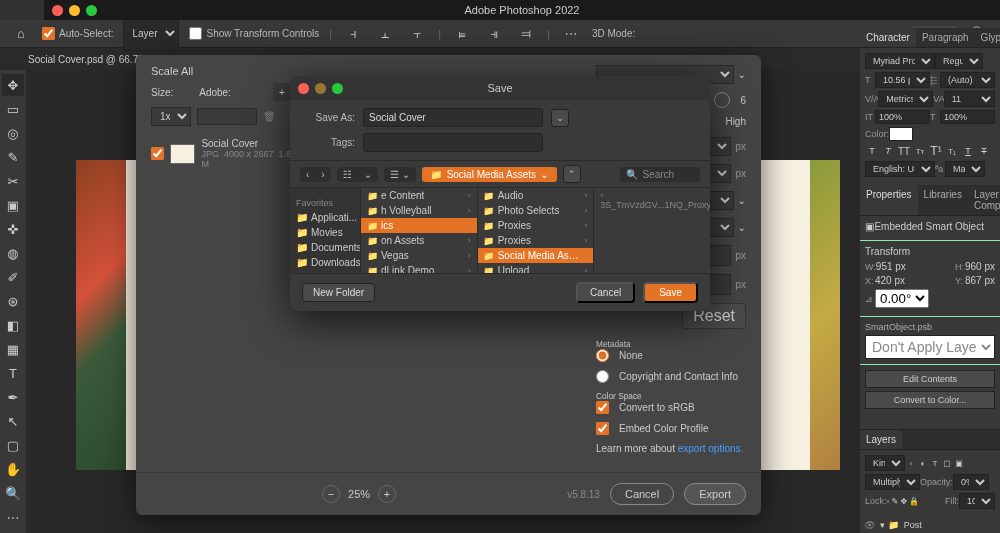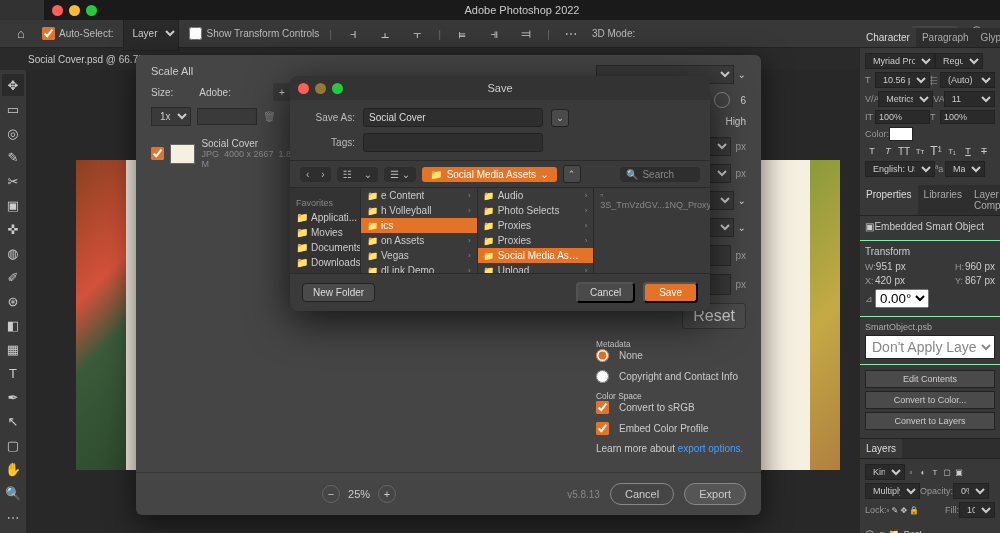--- a/index.html
+++ b/index.html
@@ -275,21 +275,20 @@
         <select><option>0.00°</option></select>
       </div>
   </div>
   <div class="panel-section">
     <div style="color:#aaa;font-size:9px;margin-bottom:3px">SmartObject.psb</div>
     <select style="width:100%;font-size:14px;background:#ffffff;border:1px solid #222;color:#888;padding:2px"><option>Don't Apply Layer Comp</option></select>
   </div>
   <div class="panel-section">
     <div class="panel-btn">Edit Contents</div>
     <div class="panel-btn">Convert to Color...</div>
-    <div class="panel-btn">Convert to Layers</div>
   </div>
 
   <div class="layers-panel">
     <div class="panel-tabs">
         <div class="panel-tab act">Layers</div>
       </div>
     <div class="panel-body">
       <div class="row">
           <select style="width:40px"><option>Kind</option></select>
         <span class="tool" style="width:12px;height:12px;font-size:8px">▫</span>

